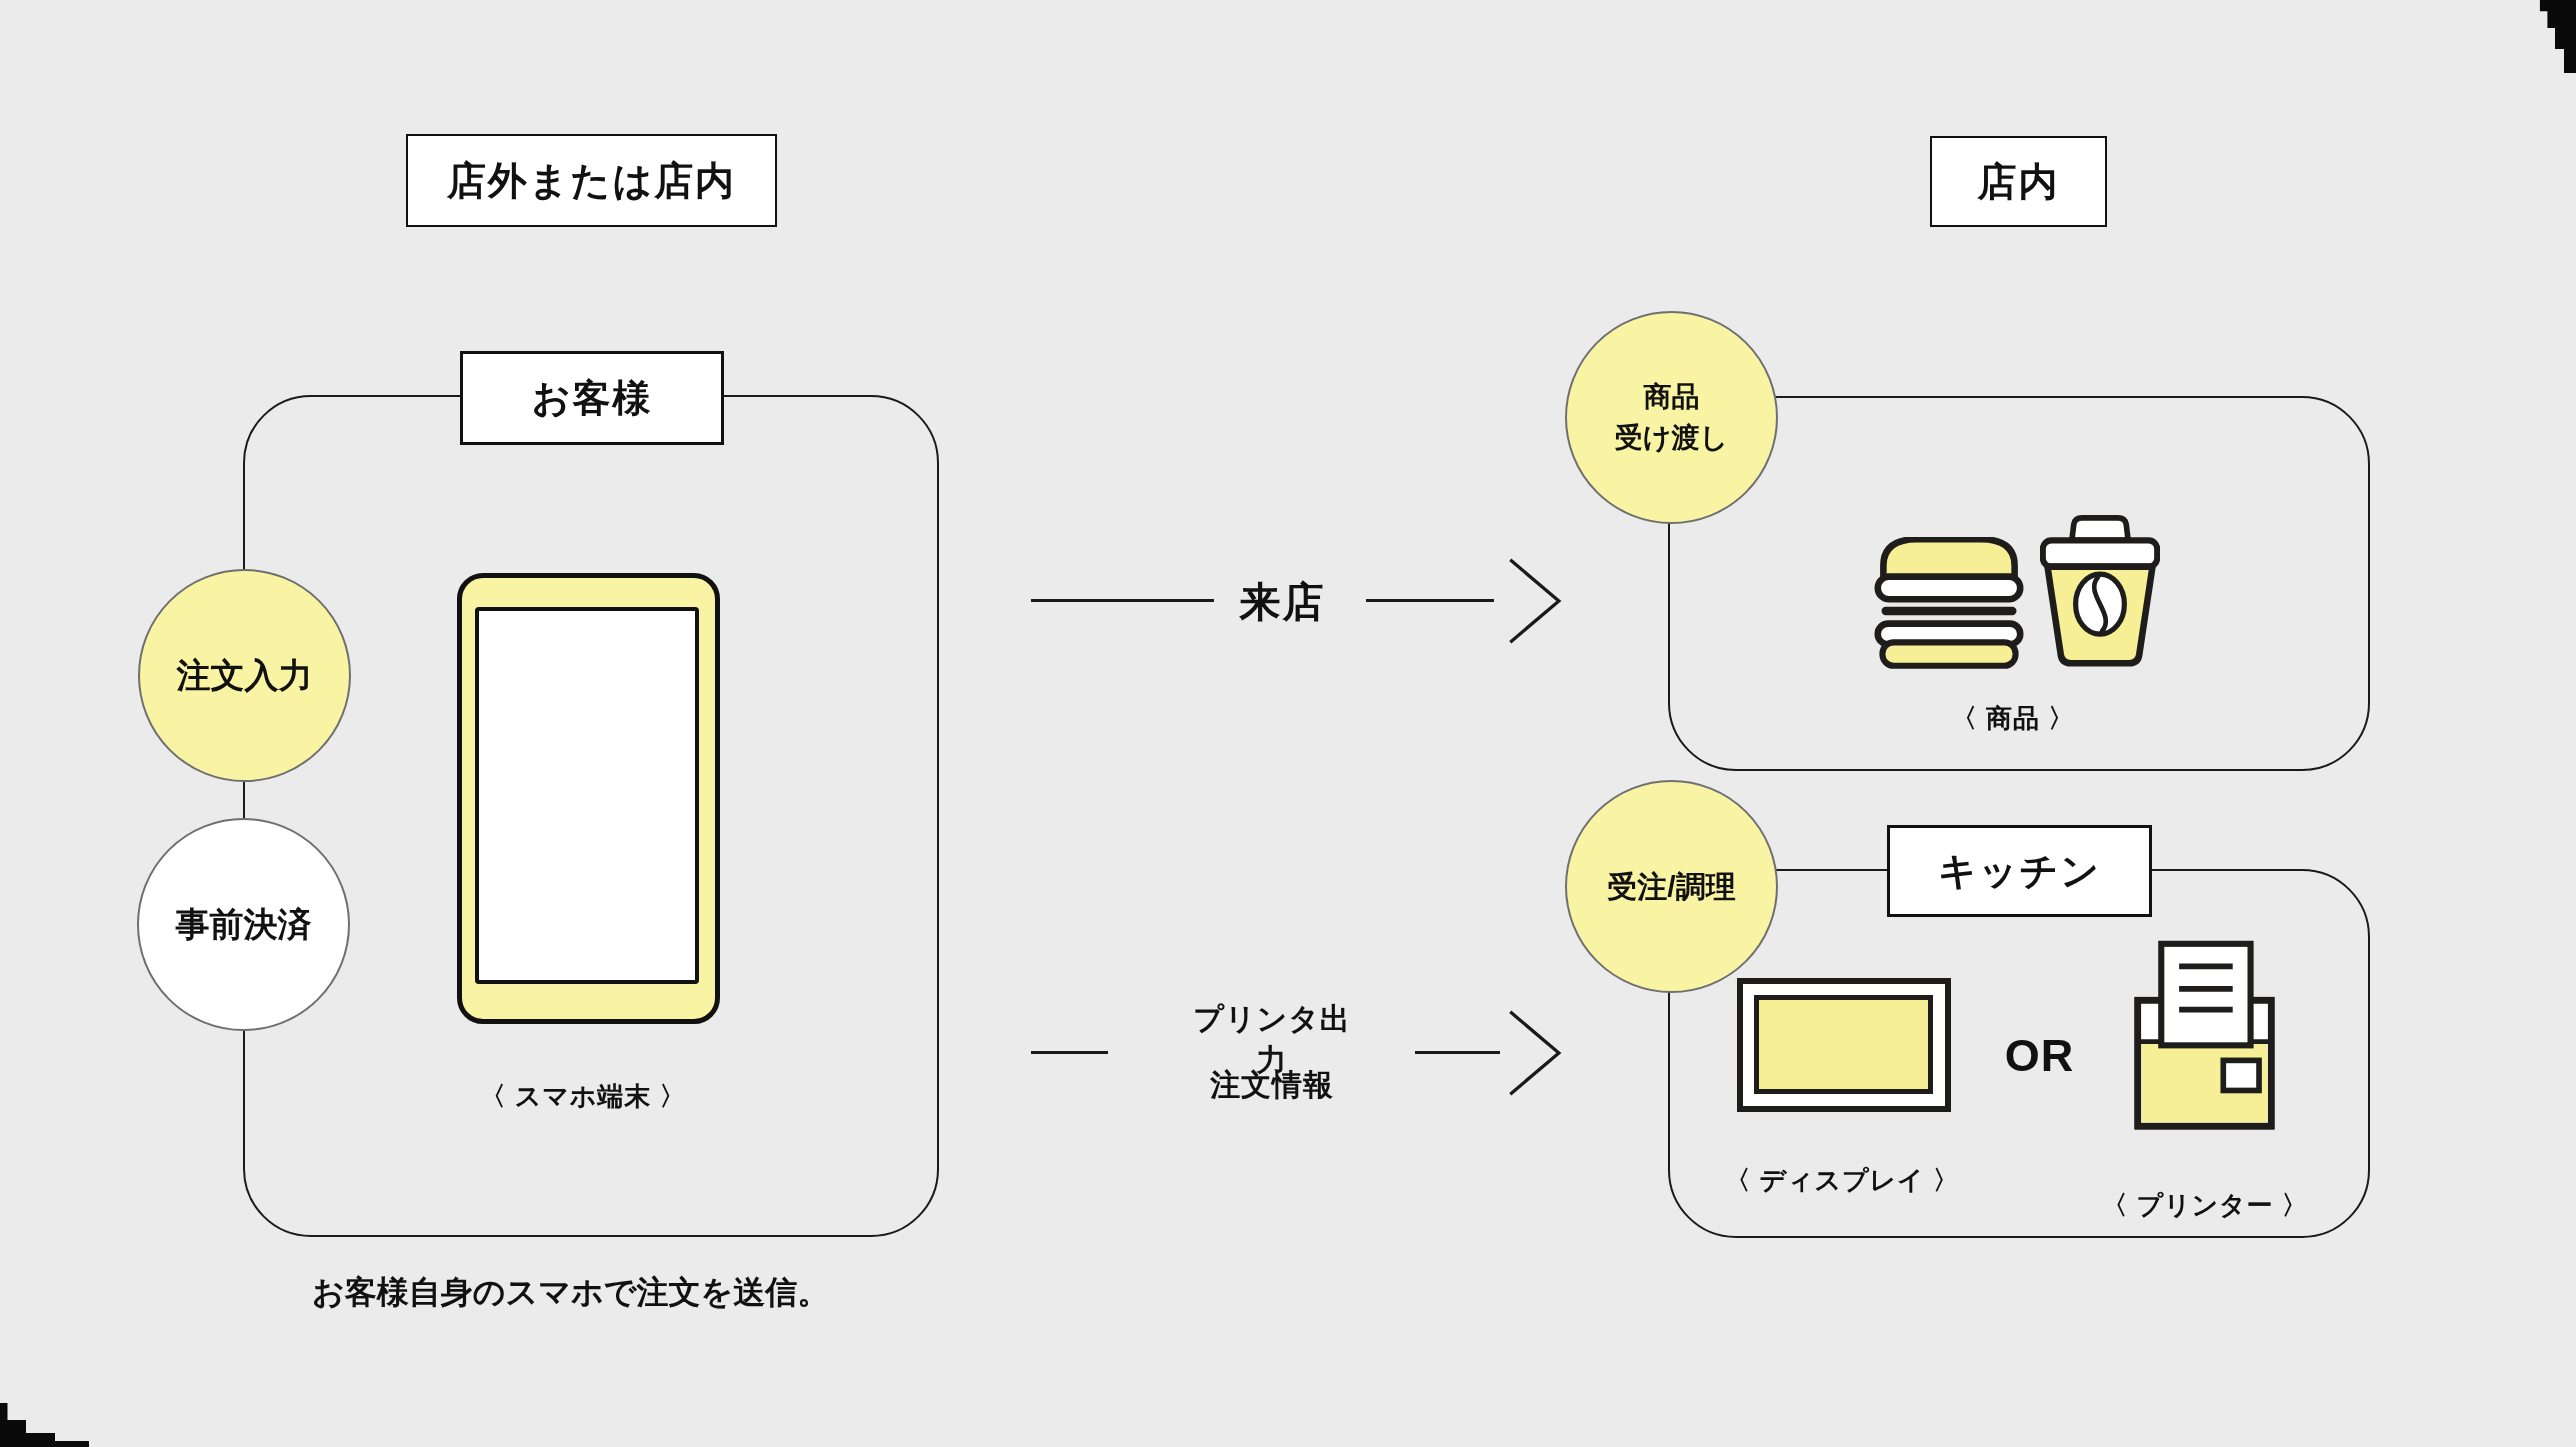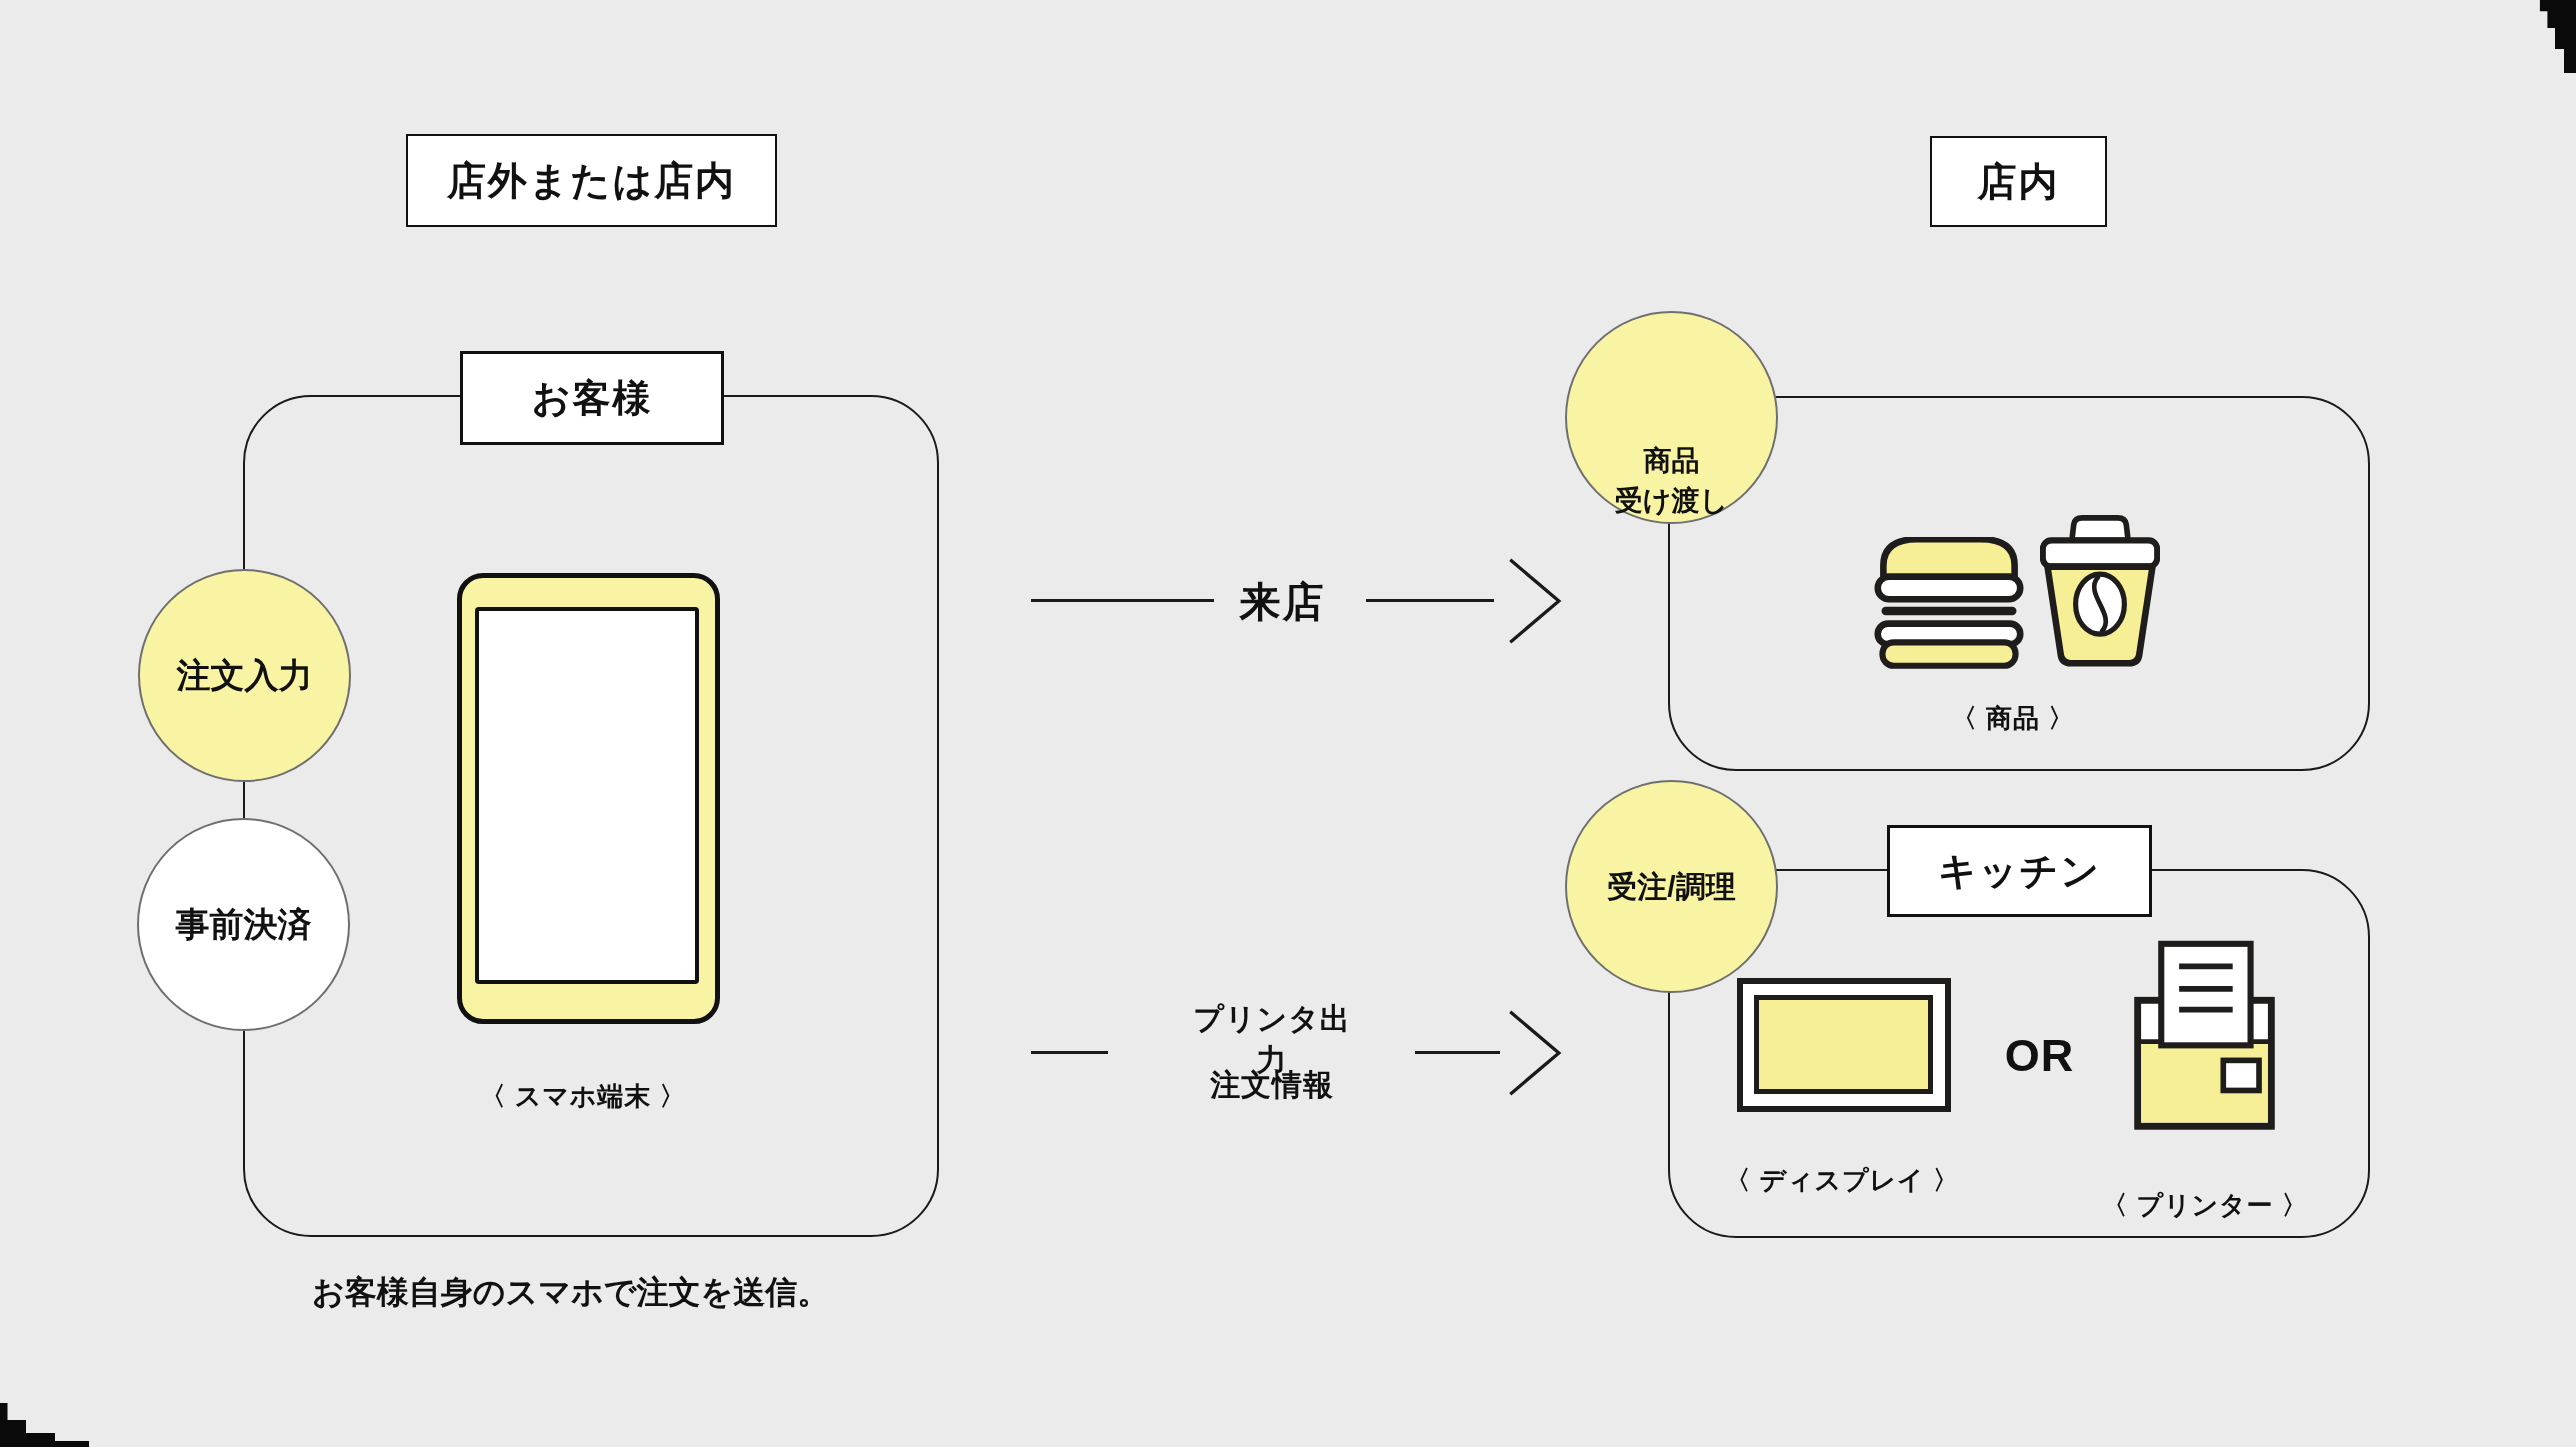--- a/index.html
+++ b/index.html
@@ -116,21 +116,21 @@
   <div class="arrow-label" style="left:1178px;top:999px;width:188px;font-size:30px;letter-spacing:0.9px;">プリンタ出力</div>
   <div class="arrow-label" style="left:1178px;top:1065px;width:188px;font-size:30px;letter-spacing:0.9px;">注文情報</div>
   <div class="arrow-line" style="left:1415px;top:1051px;width:85px;"></div>
   <svg class="icon-svg" style="left:1508px;top:1010px;" width="55" height="86" viewBox="0 0 58 92">
     <polyline points="2,2 54,46 2,90" fill="none" stroke="#1A1A1A" stroke-width="3.5"></polyline>
   </svg>
 
   <div class="container" style="left:1668px;top:396px;width:698px;height:371px;"></div>
 
 
-  <div class="bubble yellow" style="left:1565px;top:311px;font-size:28px;justify-content:flex-end;">
+  <div class="bubble yellow" style="left:1565px;top:311px;font-size:28px;">
     <div>商品</div>
     <div>受け渡し</div>
   </div>
 
   <svg class="icon-svg" style="left:1874px;top:537px;" width="150" height="132" viewBox="0 0 160 140">
     <path d="M10,42 L10,30 Q10,2 46,2 L114,2 Q150,2 150,30 L150,42 Z" fill="#F6EF95" stroke="#1E1D1B" stroke-width="7" stroke-linejoin="round"></path>
     <rect x="4" y="42" width="152" height="24" rx="12" fill="#fff" stroke="#1E1D1B" stroke-width="7"></rect>
     <rect x="8" y="74" width="144" height="9" rx="4.5" fill="#1E1D1B"></rect>
     <rect x="4" y="92" width="152" height="22" rx="11" fill="#fff" stroke="#1E1D1B" stroke-width="7"></rect>
     <rect x="9" y="112" width="142" height="25" rx="12" fill="#F6EF95" stroke="#1E1D1B" stroke-width="6.5"></rect>

